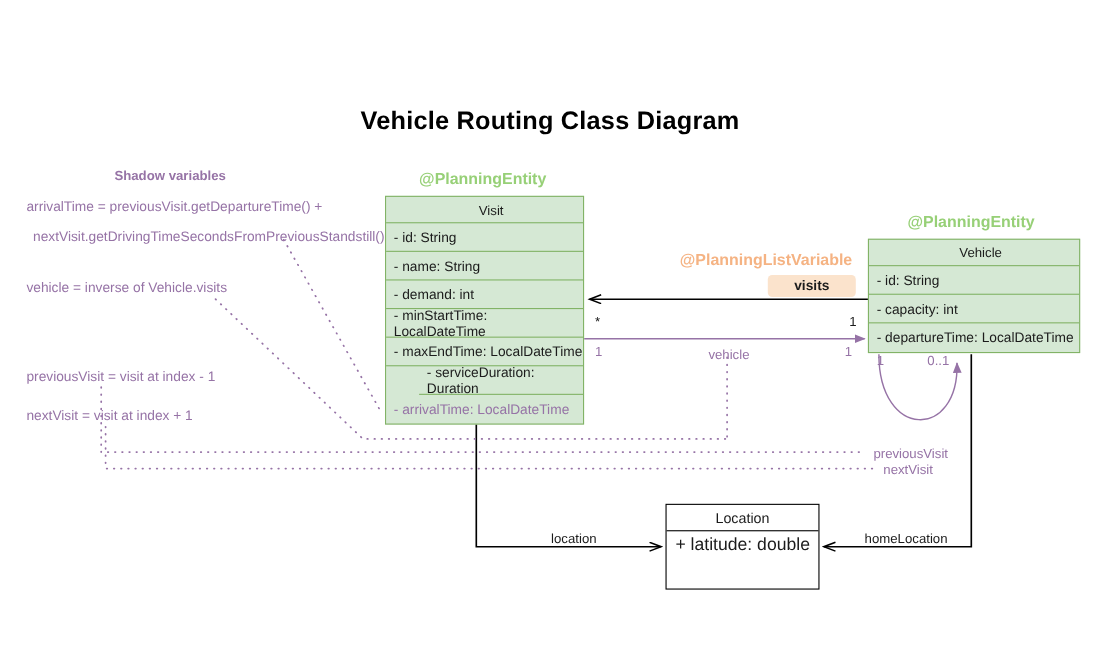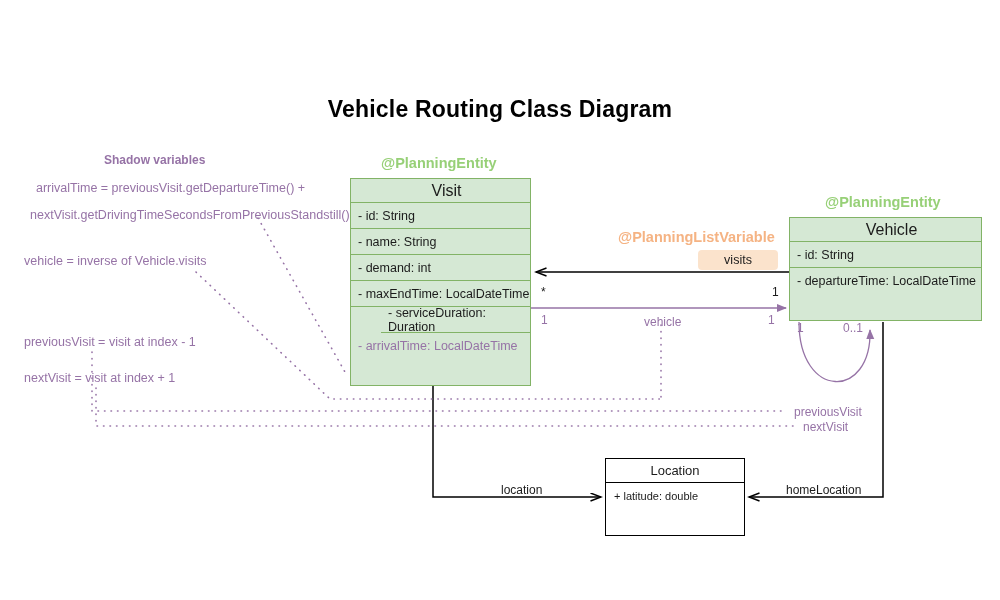--- a/index.html
+++ b/index.html
@@ -58,35 +58,35 @@
     display: flex;
     align-items: center;
     padding-left: 7px;
   }
   .class-box .row:last-child {
     border-bottom: none;
   }
   .class-box .row.title {
     justify-content: center;
     padding-left: 12px;
-    font-size: 16px;
+    font-size: 12px;
   }
   .class-box .row.shadow {
     color: #9673a6;
   }
 
   .plain-box {
     position: absolute;
     border: 1px solid #000000;
     background: #ffffff;
     box-sizing: border-box;
   }
   .plain-box .row {
     box-sizing: border-box;
-    font-size: 11px;
+    font-size: 16px;
     color: #1b1b1b;
     display: flex;
     align-items: center;
     padding-left: 8px;
   }
   .plain-box .row.title {
     justify-content: center;
     padding-left: 0;
     border-bottom: 1px solid #000000;
     font-size: 13px;
@@ -142,20 +142,21 @@
   
   .badge {
     position: absolute;
     background: #fbe3cc;
     border-radius: 4px;
     font-size: 12.5px;
     color: #1b1b1b;
     display: flex;
     align-items: center;
     justify-content: center;
+    font-weight: bold;
   }
 </style>
 </head>
 <body>
 
 <div id="canvas">
 
   <svg class="svg-layer" viewBox="0 0 1000 600" xmlns="http://www.w3.org/2000/svg">
     <defs>
       <marker id="arrow-black" markerWidth="11" markerHeight="11" refX="9" refY="4" orient="auto" markerUnits="userSpaceOnUse">
@@ -206,47 +207,49 @@
       <path d="M92,352 L92,411 L786,411" stroke-dasharray="0.5 6"></path>
 
       <path d="M96,388 L96,426 L795,426" stroke-dasharray="0.5 6"></path>
     </g>
   </svg>
 
   <div class="page-title">Vehicle Routing Class Diagram</div>
 
   <div class="shadow-heading" style="left:104px; top:153px;">Shadow variables</div>
 
-  <div class="shadow-line" style="left:36px; top:181px;">arrivalTime = previousVisit.getDepartureTime() +</div>
+  <div class="shadow-line" style="left:24px; top:181px;">arrivalTime = previousVisit.getDepartureTime() +</div>
 
   <div class="shadow-line" style="left:30px; top:208px;">nextVisit.getDrivingTimeSecondsFromPreviousStandstill()</div>
 
   <div class="shadow-line" style="left:24px; top:254px;">vehicle = inverse of Vehicle.visits</div>
 
   <div class="shadow-line" style="left:24px; top:335px;">previousVisit = visit at index - 1</div>
 
   <div class="shadow-line" style="left:24px; top:371px;">nextVisit = visit at index + 1</div>
 
   <div class="stereotype" style="left:381px; top:155px;">@PlanningEntity</div>
 
   <div class="class-box" style="left:350px; top:178px; width:181px; height:208px;">
     <div class="row title" style="height:24px;">Visit</div>
     <div class="row" style="height:26px;">- id: String</div>
     <div class="row" style="height:26px;">- name: String</div>
     <div class="row" style="height:26px;">- demand: int</div>
+    <div class="row" style="height:26px;">- minStartTime: LocalDateTime</div>
     <div class="row" style="height:26px;">- maxEndTime: LocalDateTime</div>
     <div class="row" style="height:26px;margin-left:30px;">- serviceDuration: Duration</div>
     <div class="row shadow" style="height:26px;">- arrivalTime: LocalDateTime</div>
   </div>
 
   <div class="stereotype" style="left:825px; top:194px;">@PlanningEntity</div>
 
   <div class="class-box" style="left:789px; top:217px; width:193px; height:104px;">
     <div class="row title" style="height:24px;">Vehicle</div>
     <div class="row" style="height:26px;">- id: String</div>
+    <div class="row" style="height:26px;">- capacity: int</div>
     <div class="row" style="height:26px;">- departureTime: LocalDateTime</div>
   </div>
 
   <div class="plain-box" style="left:605px; top:458px; width:140px; height:78px;">
     <div class="row title" style="height:24px;">Location</div>
     <div class="row" style="height:26px;">+ latitude: double</div>
   </div>
 
   <div class="stereotype orange" style="left:618px; top:229px;">@PlanningListVariable</div>
 

